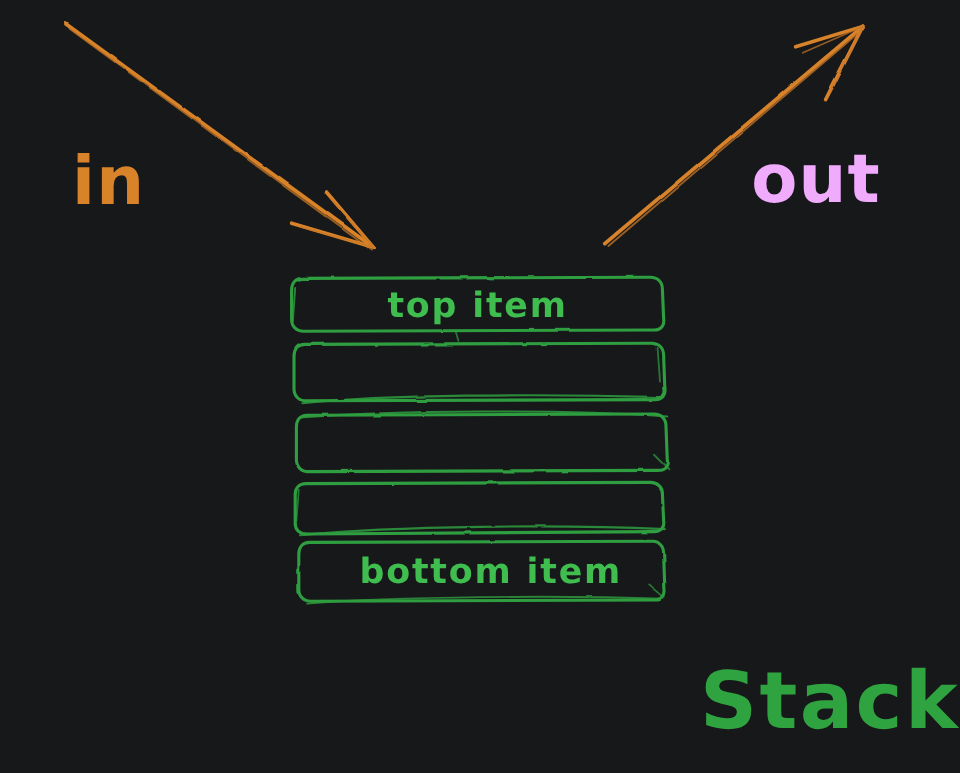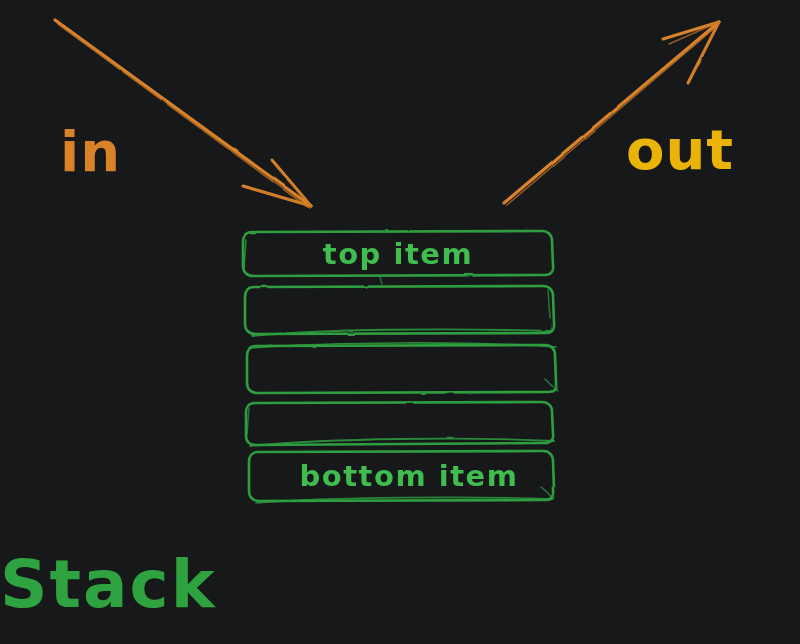--- a/index.html
+++ b/index.html
@@ -31,37 +31,37 @@
     font-weight:700;
     color:#d8822a;
     font-family:"DejaVu Sans", sans-serif;
     font-style:normal;
     letter-spacing:1px;
   }
   .out-label {
     left:626px; top:122px;
     font-size:56px;
     font-weight:700;
-    color:#eab308;
+    color:#f0abfc;
     font-family:"DejaVu Sans", sans-serif;
     letter-spacing:1px;
   }
   .box-label {
     font-size:29px;
     font-weight:600;
     color:#3fbd4e;
     font-family:"DejaVu Sans", sans-serif;
     letter-spacing:1.5px;
     text-align:center;
     width:100%;
   }
   .stack-title {
     left:0; top:552px;
     width:800px;
-    text-align:left;
+    text-align:right;
     font-size:66px;
     font-weight:700;
     color:#2fa33f;
     font-family:"DejaVu Sans", sans-serif;
     letter-spacing:2px;
   }
   .cell {
     position:absolute;
     display:flex;
     align-items:center;

